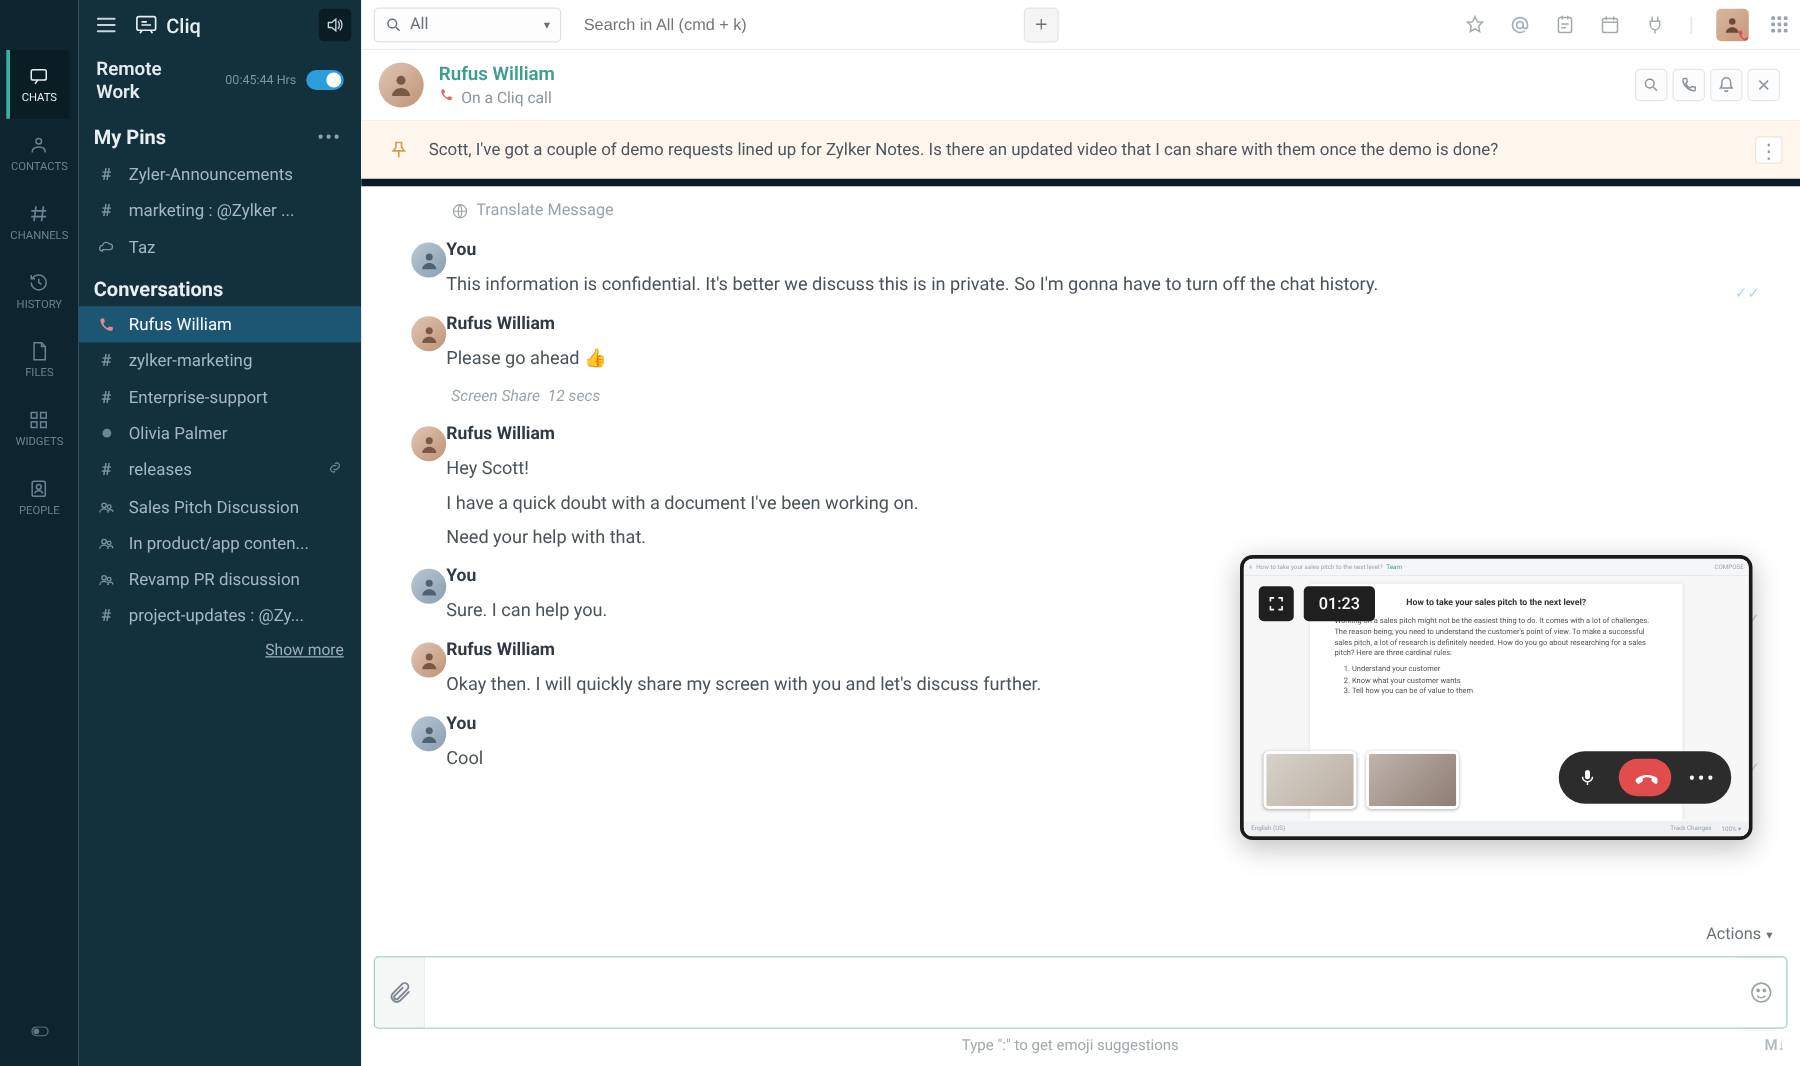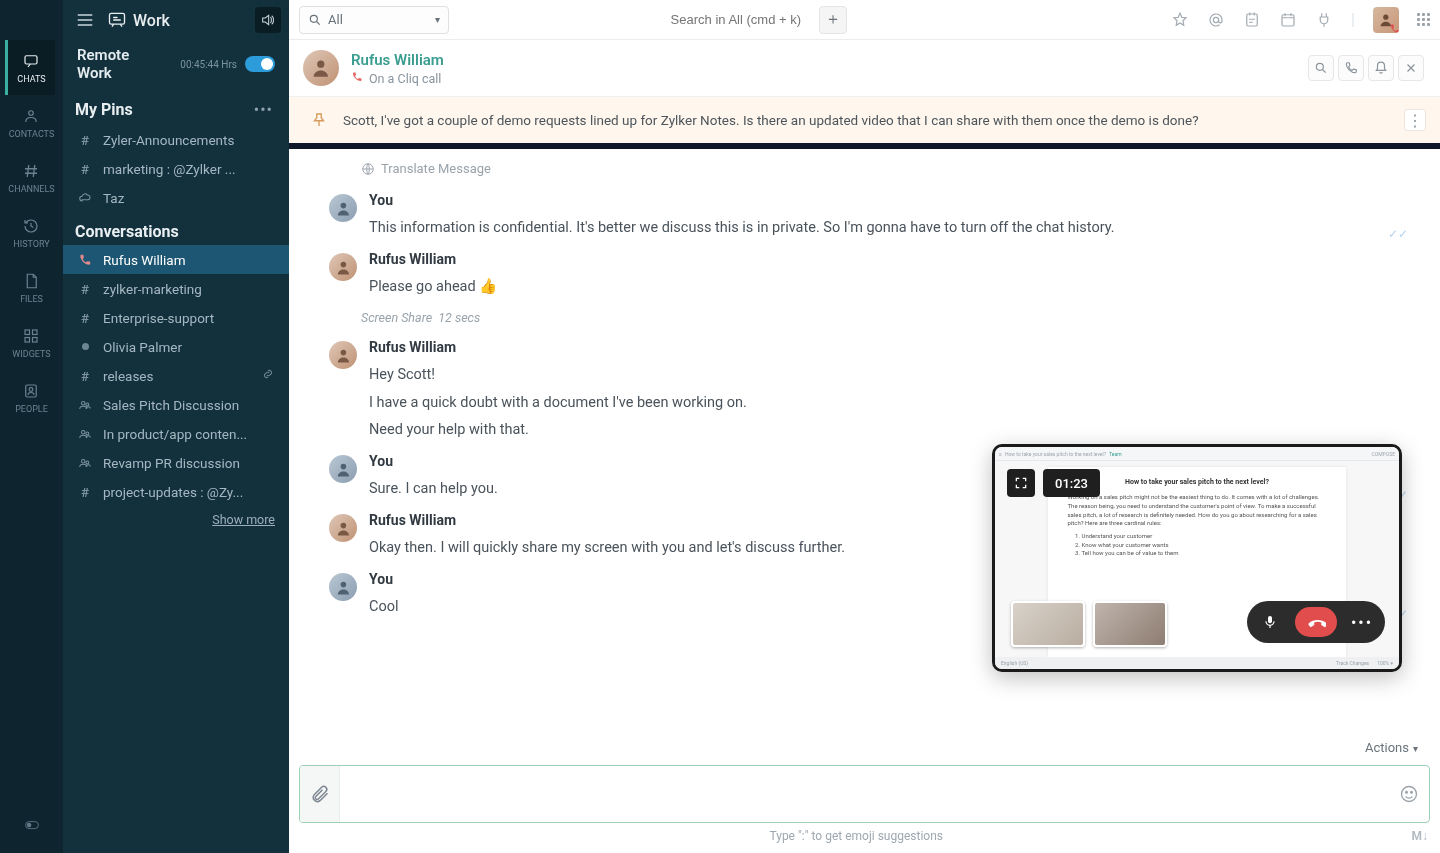--- a/index.html
+++ b/index.html
@@ -42,21 +42,21 @@
 .sb-item .tail-icon { color:#6d8792; flex:none; }
 .show-more { text-align: right; padding: 6px 14px; font-size: 12.5px; color: #9db0ba; text-decoration: underline; cursor: pointer; }
 
 
 .main { flex: 1; display: flex; flex-direction: column; background: #fff; min-width: 0; }
 
 .topbar { height: 40px; display: flex; align-items: center; padding: 0 10px 0 10px; gap: 10px; border-bottom: 1px solid #ececec; }
 .filterbox { width: 150px; height: 28px; border: 1px solid #e0e0e0; border-radius: 4px; display: flex; align-items: center; padding: 4px 8px; gap: 6px; color: #66717a; font-size: 13px; cursor: pointer; background:#fdfdfd; }
 .filterbox .chev { margin-left: auto; font-size:10px; }
 .searchbox { width: 350px; height: 28px; border: none; border-bottom: 0; display: flex; align-items: center; padding: 0 8px; gap: 6px; color: #9aa2aa; font-size: 13px; }
-.searchbox input { border: none; outline: none; width: 100%; font-size: 13px; color: #0c4a6e; background: transparent; text-align: right; }
+.searchbox input { border: none; outline: none; width: 100%; font-size: 13px; color: #0c4a6e; background: transparent; }
 .plus-btn { width: 28px; height: 28px; border: 1px solid #e5e5e5; background: #f5f5f5; border-radius: 4px; display: flex; align-items: center; justify-content: center; color: #6a737c; cursor: pointer; font-size:16px; }
 .topbar .right { margin-left: auto; display: flex; align-items: center; gap: 18px; color: #a3aab1; }
 .topbar .right .icon { width: 18px; height: 18px; cursor: pointer; }
 .avatar-top { width: 26px; height: 26px; border-radius: 4px; background: linear-gradient(135deg,#d5b89f,#c9977a); position: relative; cursor: pointer; display:flex; align-items:center; justify-content:center; overflow:hidden; }
 .call-dot { position: absolute; bottom: -3px; right: -3px; width: 14px; height: 14px;  border-radius: 50%; display:flex; align-items:center; justify-content:center; }
 .grip { cursor: pointer; display:grid; grid-template-columns:repeat(3,3px); grid-template-rows:repeat(3,3px); gap:2px; }
 .grip span{ background:#9aa2aa; border-radius:1px; }
 
 
 .chat-header { padding: 10px 16px 10px 14px; display: flex; align-items: center; gap: 12px; border-bottom: 1px solid #f0f0f0; }
@@ -69,21 +69,21 @@
 
 
 .pinned { background: #fff7ee; border-bottom: 6px solid #0f172a; padding: 12px 14px 12px 20px; display: flex; align-items: center; gap: 14px; position: relative; }
 .pinned .pin-icon { color: #d89a5a; flex: none; width:20px; display:flex; justify-content:center; }
 .pinned .msg { color: #4e555b; font-size: 13.5px; }
 .pinned .more { margin-left: auto; color: #8e979f; cursor: pointer; width: 22px; height: 22px; display: flex; align-items: center; justify-content: center; border-radius: 3px; border:1px solid #eee5d8; background:#fff; }
 
 
 .messages { flex: 1; overflow-y: auto; padding: 6px 0 8px; margin-left: 16px; }
 .translate-row { display: flex; align-items: center; gap: 6px; color: #9aa3ab; font-size: 13px; padding: 6px 0 10px 56px; }
-.msg-row { display: flex; gap: 12px; padding: 6px 24px 4px; }
+.msg-row { display: flex; padding: 6px 24px 4px; }
 .msg-row .avatar-sm { width: 28px; height: 28px; border-radius: 50%; background: linear-gradient(135deg,#dec7b7,#c09274); flex: none; display:flex; align-items:center; justify-content:center; overflow:hidden; margin-top:2px; }
 .msg-row .avatar-sm.you { background: linear-gradient(135deg,#bbc8d4,#8a9db0); }
 .msg-row .body { flex: 1; min-width:0; }
 .msg-row .sender { font-weight: 700; color: #313a42; font-size: 14px; margin-bottom: 6px; }
 .msg-row .text { color: #4a535b; font-size: 14.5px; line-height: 1.6; padding: 2px 0; }
 .read-tick { color: #b7d4f0; margin-left: auto; align-self: flex-end; padding-right: 8px; font-size:12px; }
 .meta-row { color: #9aa3ab; font-style: italic; font-size: 12.5px; padding: 6px 0 8px 56px; }
 
 .actions-row { text-align: right; padding: 4px 22px 6px; color: #6b747d; font-size: 13px; }
 .actions-row .chev { font-size:10px; margin-left:4px; }
@@ -199,21 +199,21 @@
         <svg viewBox="0 0 24 24" width="20" height="20">
             <path stroke="currentColor" stroke-width="2" stroke-linecap="round" d="M4 6h16M4 12h16M4 18h16"></path>
           </svg>
       </div>
       <div class="brand">
         <svg viewBox="0 0 24 24" width="20" height="20">
             <rect x="3" y="4" width="18" height="13" rx="2" fill="none" stroke="currentColor" stroke-width="1.6"></rect>
             <path d="M8 17l-2 3M16 17l2 3" stroke="currentColor" stroke-width="1.6"></path>
             <path d="M8 9h4M8 12h8" stroke="currentColor" stroke-width="1.6" stroke-linecap="round"></path>
           </svg>
-        <span>Work</span>
+        <span>Cliq</span>
       </div>
       <div class="sound-btn">
         <svg viewBox="0 0 24 24" width="16" height="16" fill="currentColor">
             <path d="M4 9v6h4l5 4V5L8 9H4zM16 8c1.5 1 1.5 7 0 8M18 6c3 2 3 10 0 12" fill="none" stroke="currentColor" stroke-width="1.6" stroke-linecap="round"></path>
           </svg>
       </div>
     </div>
 
     <div class="remote-bar">
       <span class="label">Remote Work</span>

